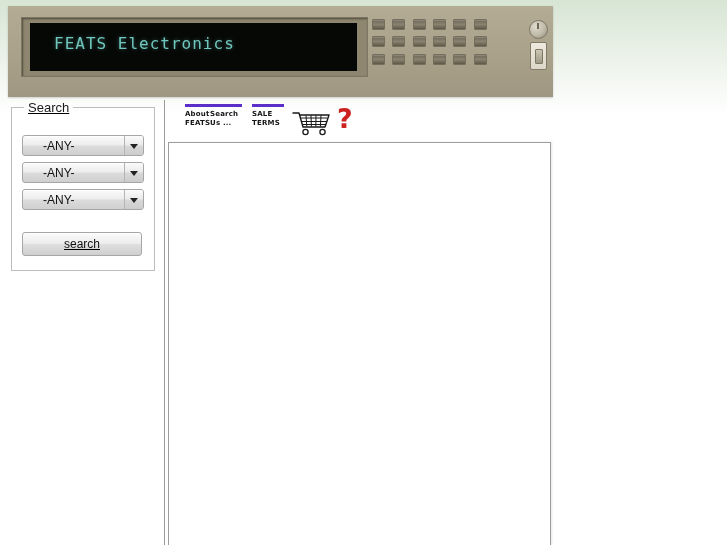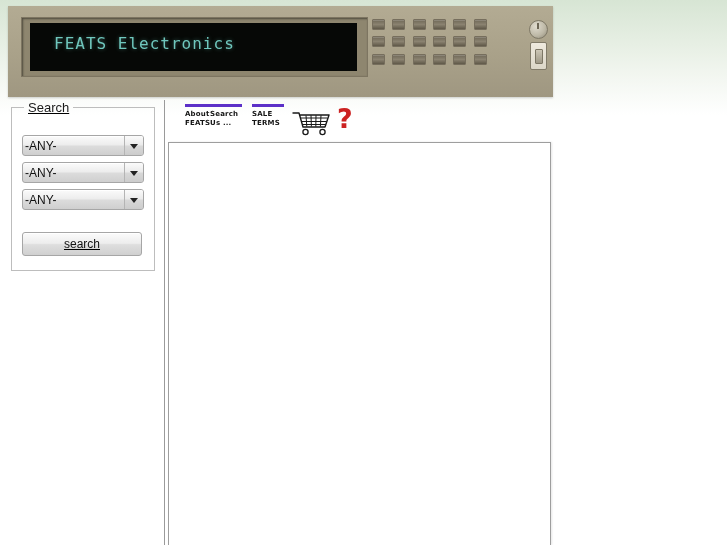--- a/index.html
+++ b/index.html
@@ -158,21 +158,21 @@
     height: 21px;
     box-sizing: border-box;
     border: 1px solid #a6a6a6;
     border-radius: 3px;
     background: linear-gradient(to bottom, #fbfbfb 0%, #ececec 48%, #dcdcdc 52%, #cfcfcf 100%);
     box-shadow: inset 0 1px 0 #ffffff;
     cursor: default;
   }
   .fake-select .sel-value {
     position: absolute;
-    left: 2px;
+    left: 20px;
     top: 2px;
     font-size: 12px;
     color: #111111;
     line-height: 16px;
     white-space: nowrap;
   }
   .fake-select .sel-arrow-box {
     position: absolute;
     right: 0;
     top: 0;

